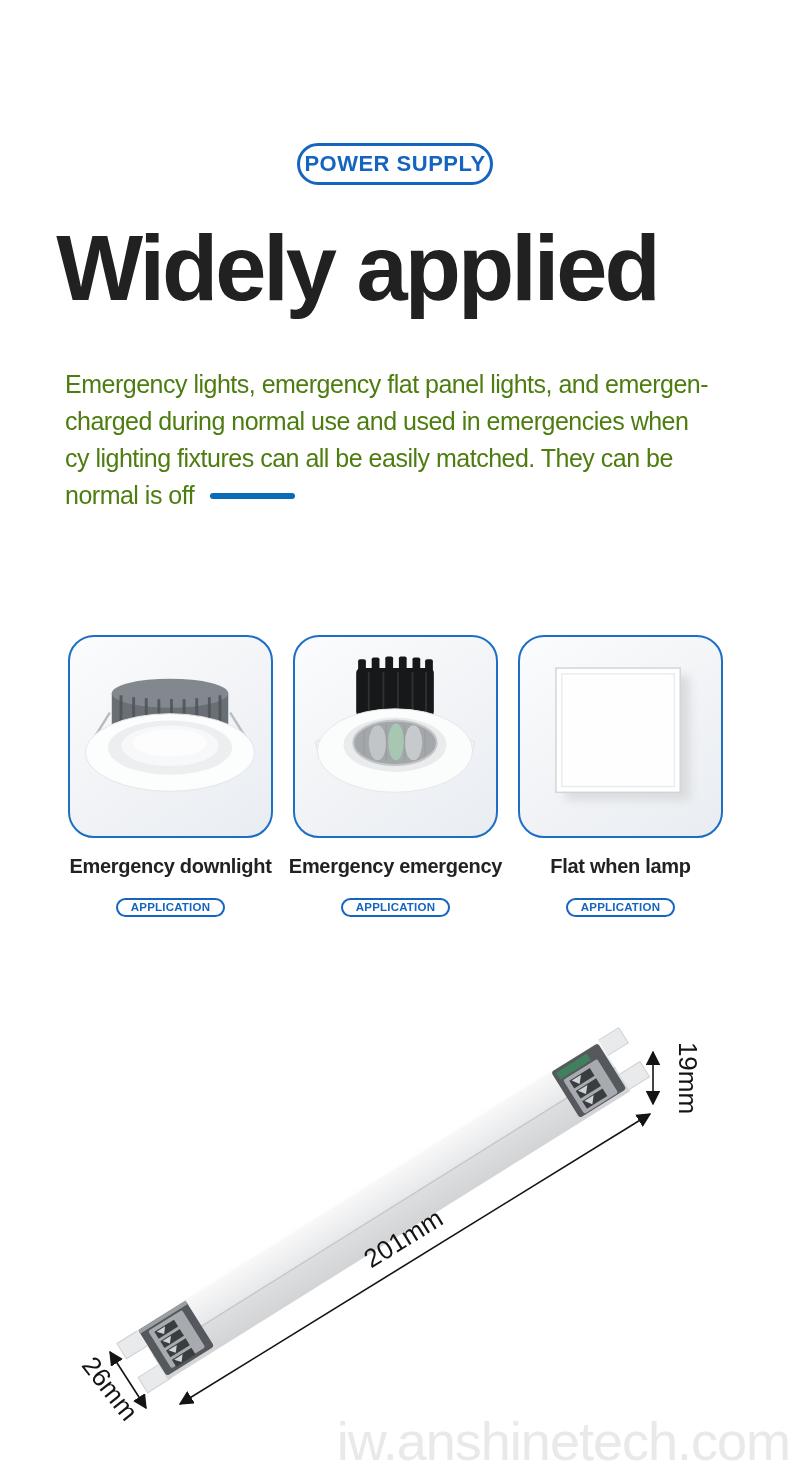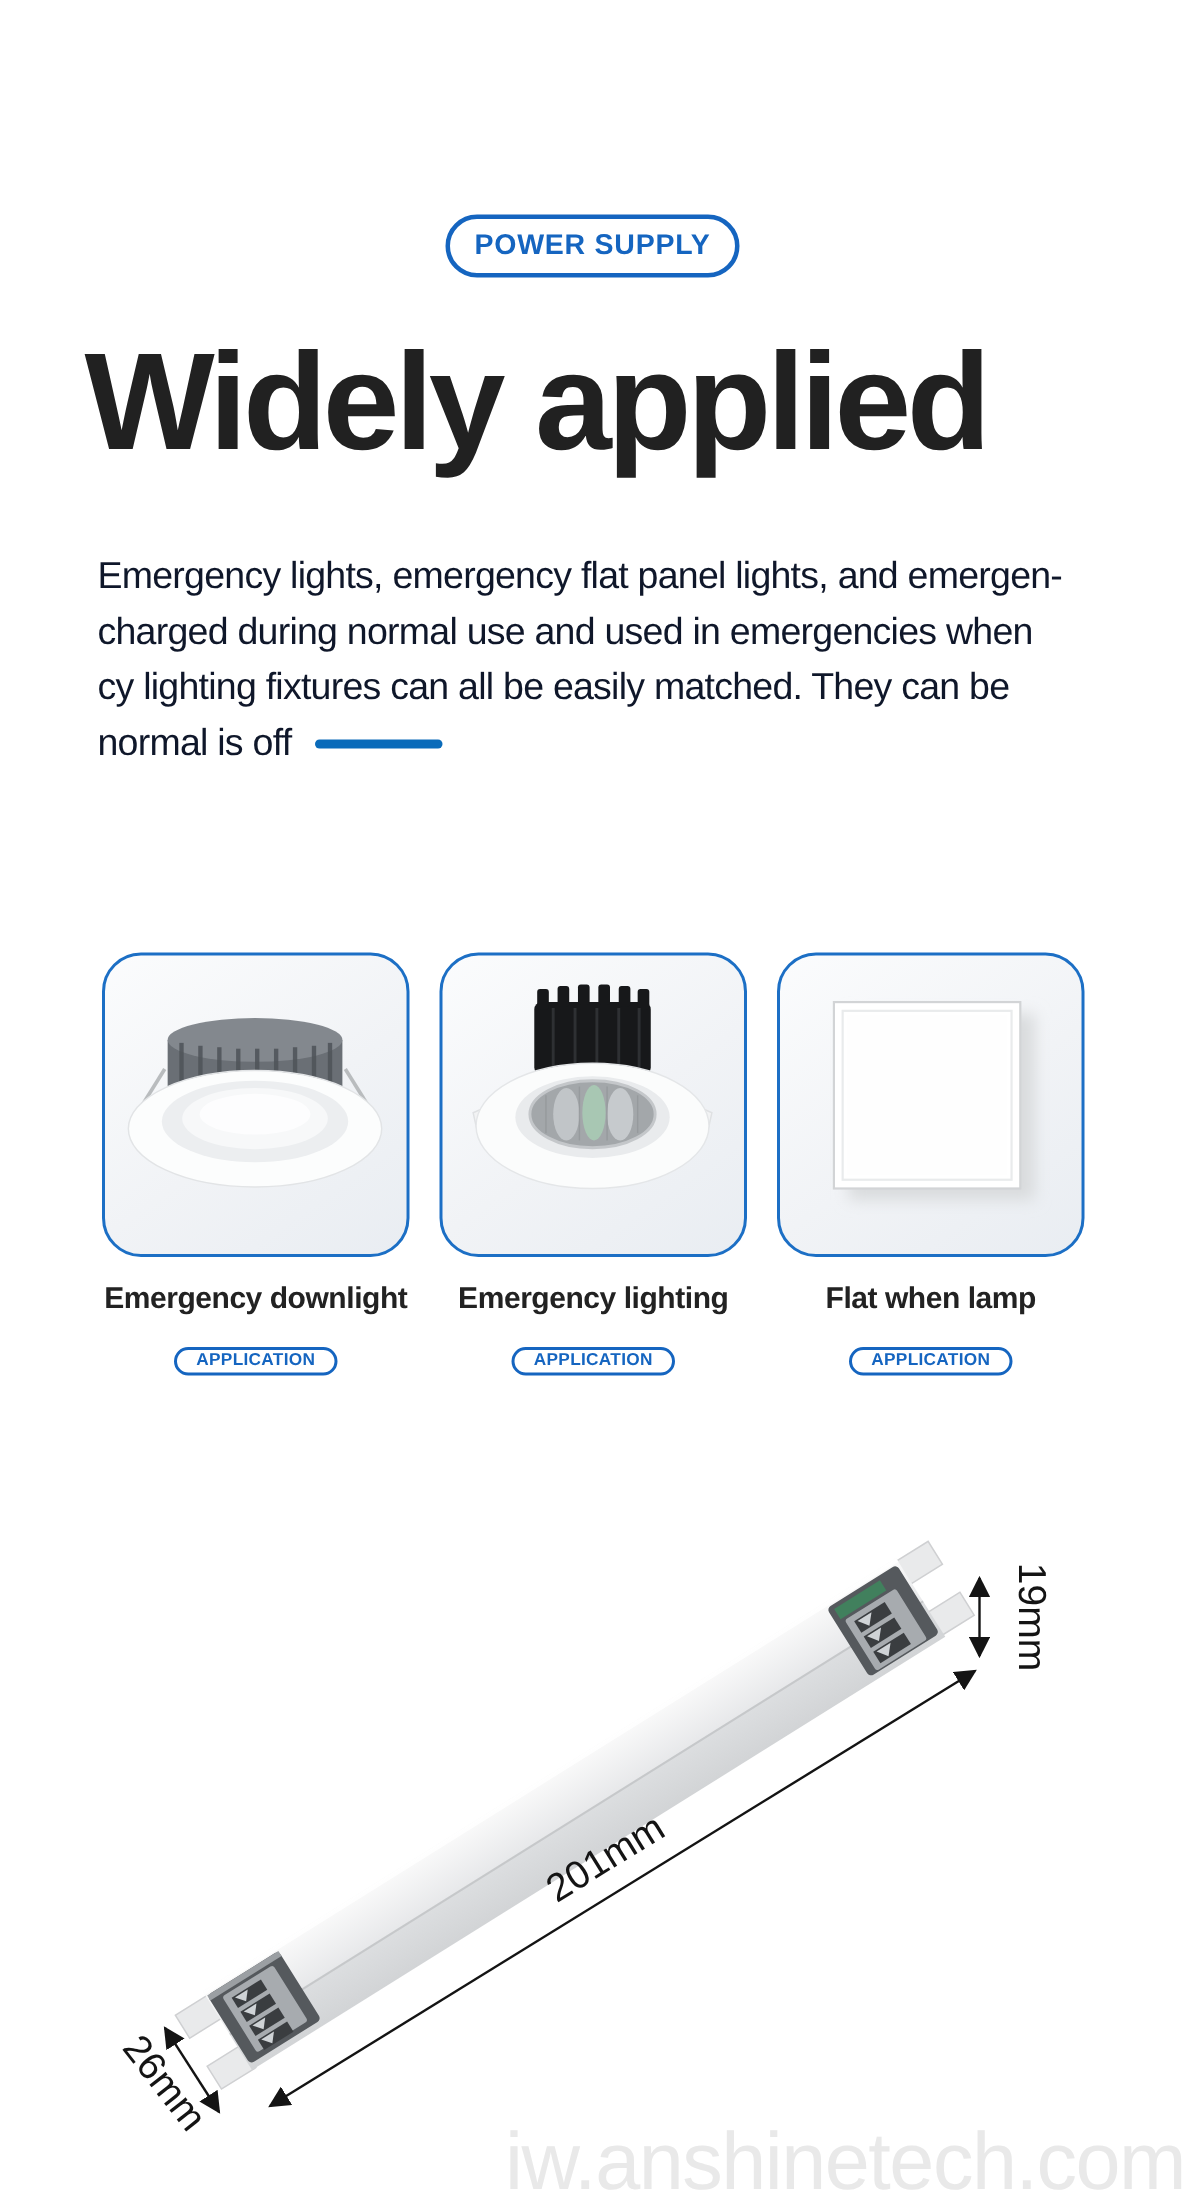--- a/index.html
+++ b/index.html
@@ -5,32 +5,32 @@
   html,body{margin:0;padding:0;background:#ffffff;}
   .page{
     position:relative;width:790px;height:1474px;background:#ffffff;
     overflow:hidden;font-family:"Liberation Sans",sans-serif;
   }
   
   .pill{
     position:absolute;left:297px;top:143px;width:196px;height:42px;
     border:3px solid #1565c0;border-radius:23px;box-sizing:border-box;
     display:flex;align-items:center;justify-content:center;
-    color:#1565c0;font-weight:700;font-size:19px;letter-spacing:.5px;
+    color:#1565c0;font-weight:700;font-size:22px;letter-spacing:.5px;
   }
   
   .title{
     position:absolute;left:0;top:218px;width:714px;margin:0;
     text-align:center;font-size:92px;font-weight:700;letter-spacing:-3px;
     color:#212121;line-height:1.1;
   }
   
   .desc{
     position:absolute;left:65px;top:366px;
-    font-size:25px;line-height:37px;letter-spacing:-.5px;color:#0f172a;
+    font-size:25px;line-height:37px;letter-spacing:-.5px;color:#4d7c0f;
     white-space:nowrap;
   }
   .desc .line{height:37px;}
   .desc .lastline{display:flex;align-items:center;gap:16px;height:37px;}
   .dash{width:85px;height:6px;border-radius:3px;background:#0a6bba;}
   
   .cards{position:absolute;left:68px;top:635px;display:flex;gap:20px;}
   .cardcol{width:205px;display:flex;flex-direction:column;align-items:center;}
   .card{
     width:205px;height:203px;box-sizing:border-box;
@@ -147,21 +147,21 @@
           </g>
           <g stroke="#8e9295" stroke-width="1" opacity=".6">
             <line x1="70" y1="96" x2="70" y2="122"></line>
               <line x1="93" y1="90" x2="93" y2="127"></line>
             <line x1="112" y1="90" x2="112" y2="127"></line>
               <line x1="133" y1="96" x2="133" y2="122"></line>
           </g>
           <ellipse cx="102" cy="109" rx="43" ry="23" fill="none" stroke="#c4c7ca" stroke-width="2"></ellipse>
         </svg>
       </div>
-      <div class="prodname">Emergency lighting</div>
+      <div class="prodname">Emergency emergency</div>
       <div class="appbadge">APPLICATION</div>
     </div>
 
     <div class="cardcol">
       <div class="card">
         <svg viewBox="0 0 205 205">
           <defs>
             <filter id="soft" x="-20%" y="-20%" width="140%" height="140%">
               <feGaussianBlur stdDeviation="5"></feGaussianBlur>
             </filter>

